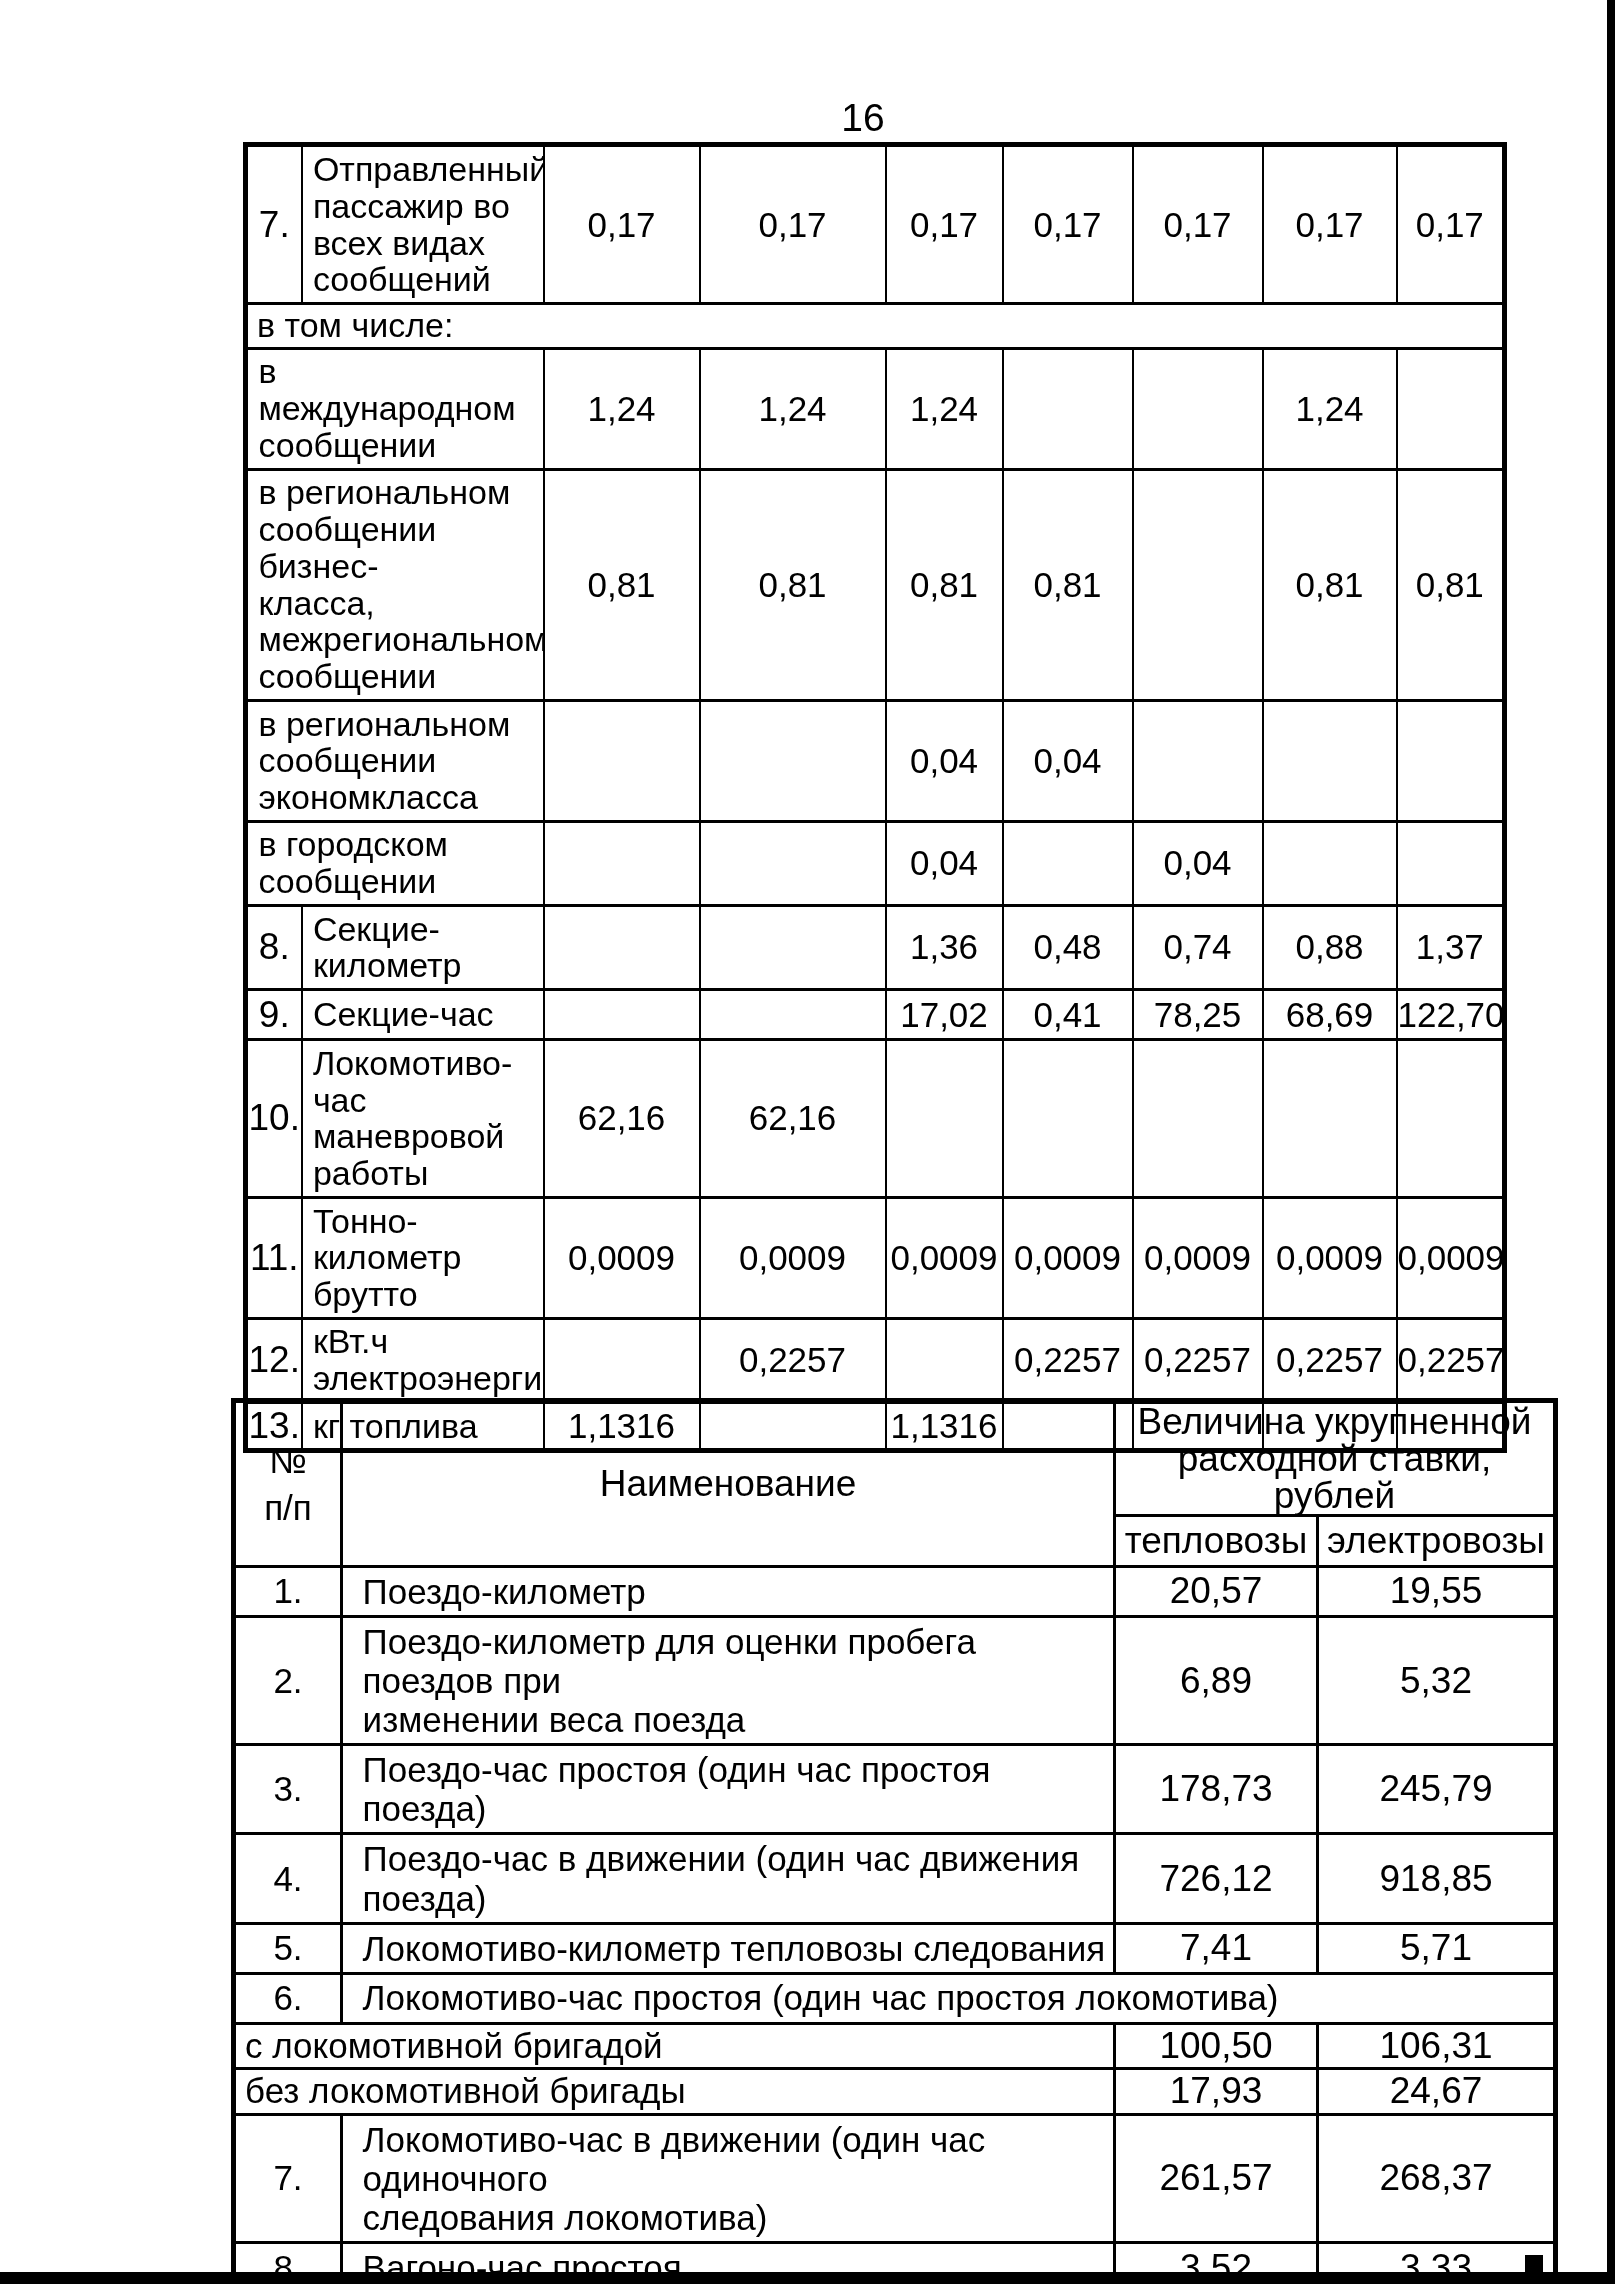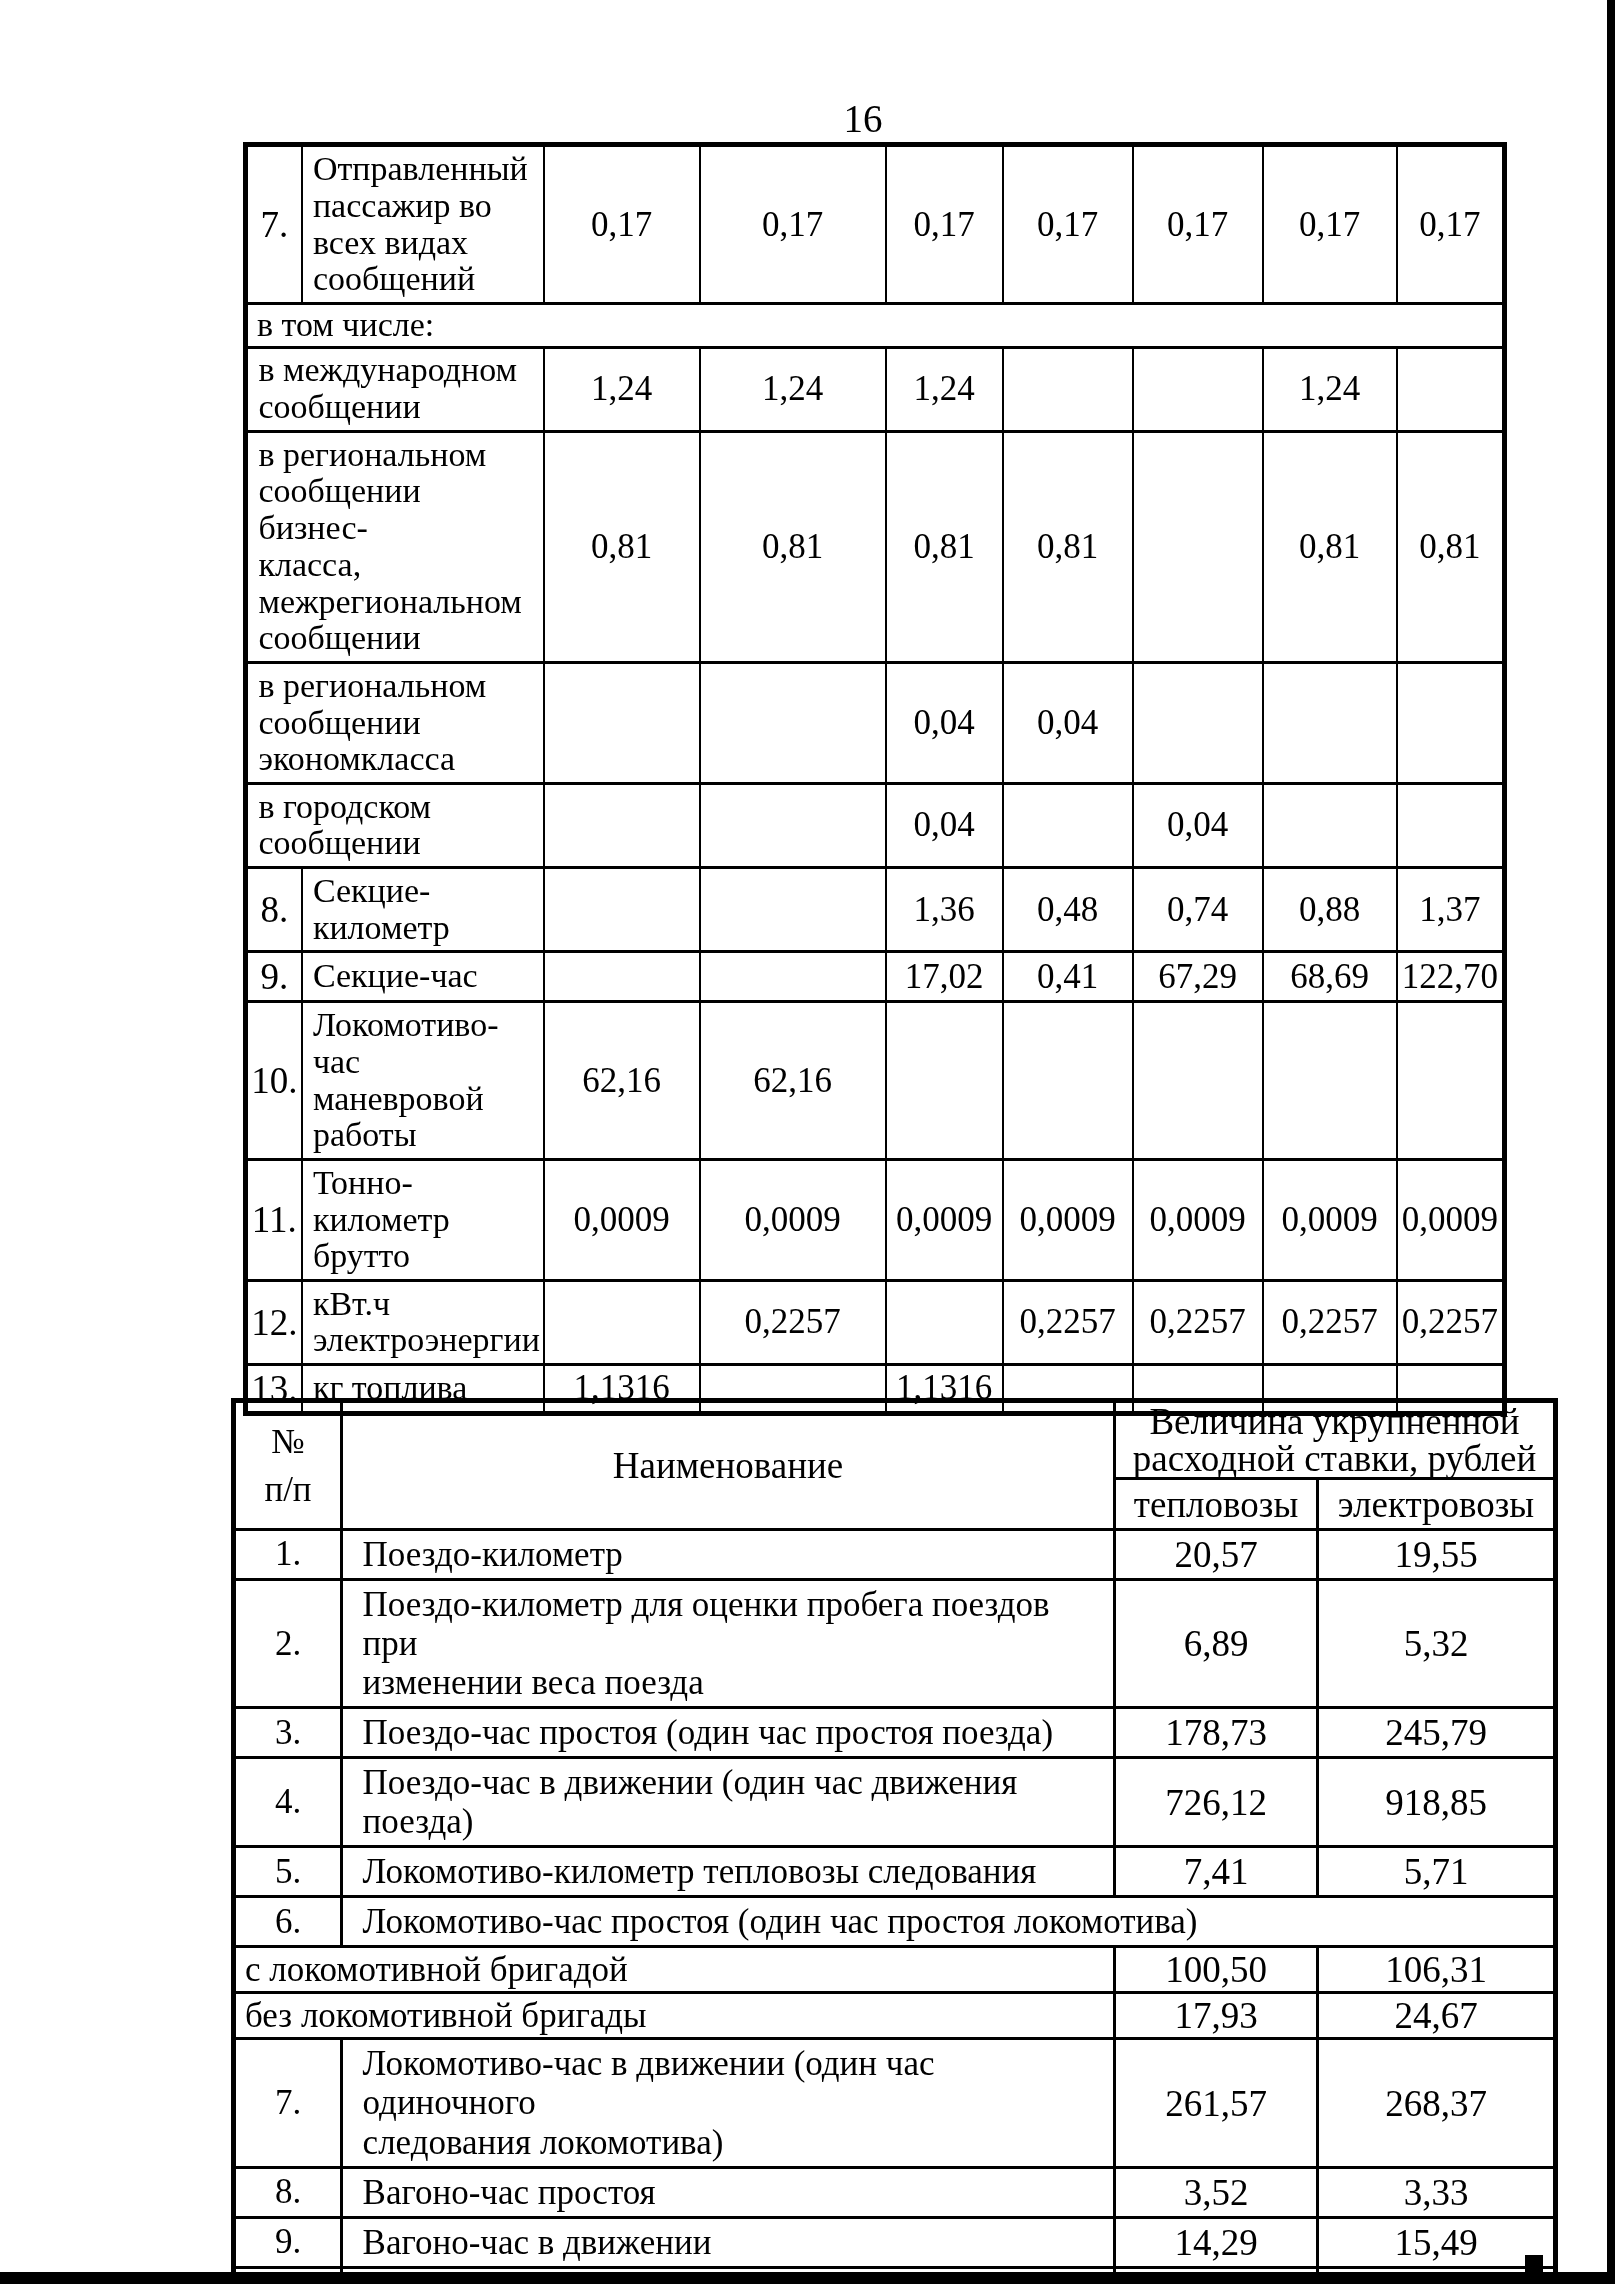--- a/index.html
+++ b/index.html
@@ -1,18 +1,18 @@
 <!DOCTYPE html>
 <html lang="ru" style="font-size:10.4px"><head>
 <meta charset="utf-8">
 <style>
   html, body { margin:0; padding:0; background:#777; }
   .page {
     position:relative; width:1616px; height:2284px; background:#ffffff;
-    font-family:Liberation Serif, serif; color:#000; overflow:hidden;
+    font-family:Liberation Sans, sans-serif; color:#000; overflow:hidden;
   }
   .page-number { position:absolute; left:798px; top:96px; width:130px;
     text-align:center; font-size:39px; }
 
   
   #t1 { position:absolute; left:243px; top:142px; width:1258px;
     border-collapse:collapse; table-layout:fixed; border:5.9px solid #000; }
   #t1 td { border:2.6px solid #000; border-top-width:3.9px; border-bottom-width:3.9px;
     vertical-align:middle; padding:0; overflow:hidden; }
   #t1 .t-num  { text-align:center; font-size:37px; }
@@ -143,21 +143,21 @@
       <td class="t-val">0,88</td>
       <td class="t-val top">1,37</td>
     </tr>
     <tr style="height:50px">
       <td class="t-num">9.</td>
       <td class="t-name">Секцие-час</td>
       <td class="t-val"></td>
       <td class="t-val"></td>
       <td class="t-val">17,02</td>
       <td class="t-val">0,41</td>
-      <td class="t-val">67,29</td>
+      <td class="t-val">78,25</td>
       <td class="t-val">68,69</td>
       <td class="t-val top">122,70</td>
     </tr>
     <tr style="height:108px">
       <td class="t-num">10.</td>
       <td class="t-name">Локомотиво-
 час маневровой
 работы</td>
       <td class="t-val">62,16</td>
       <td class="t-val">62,16</td>

